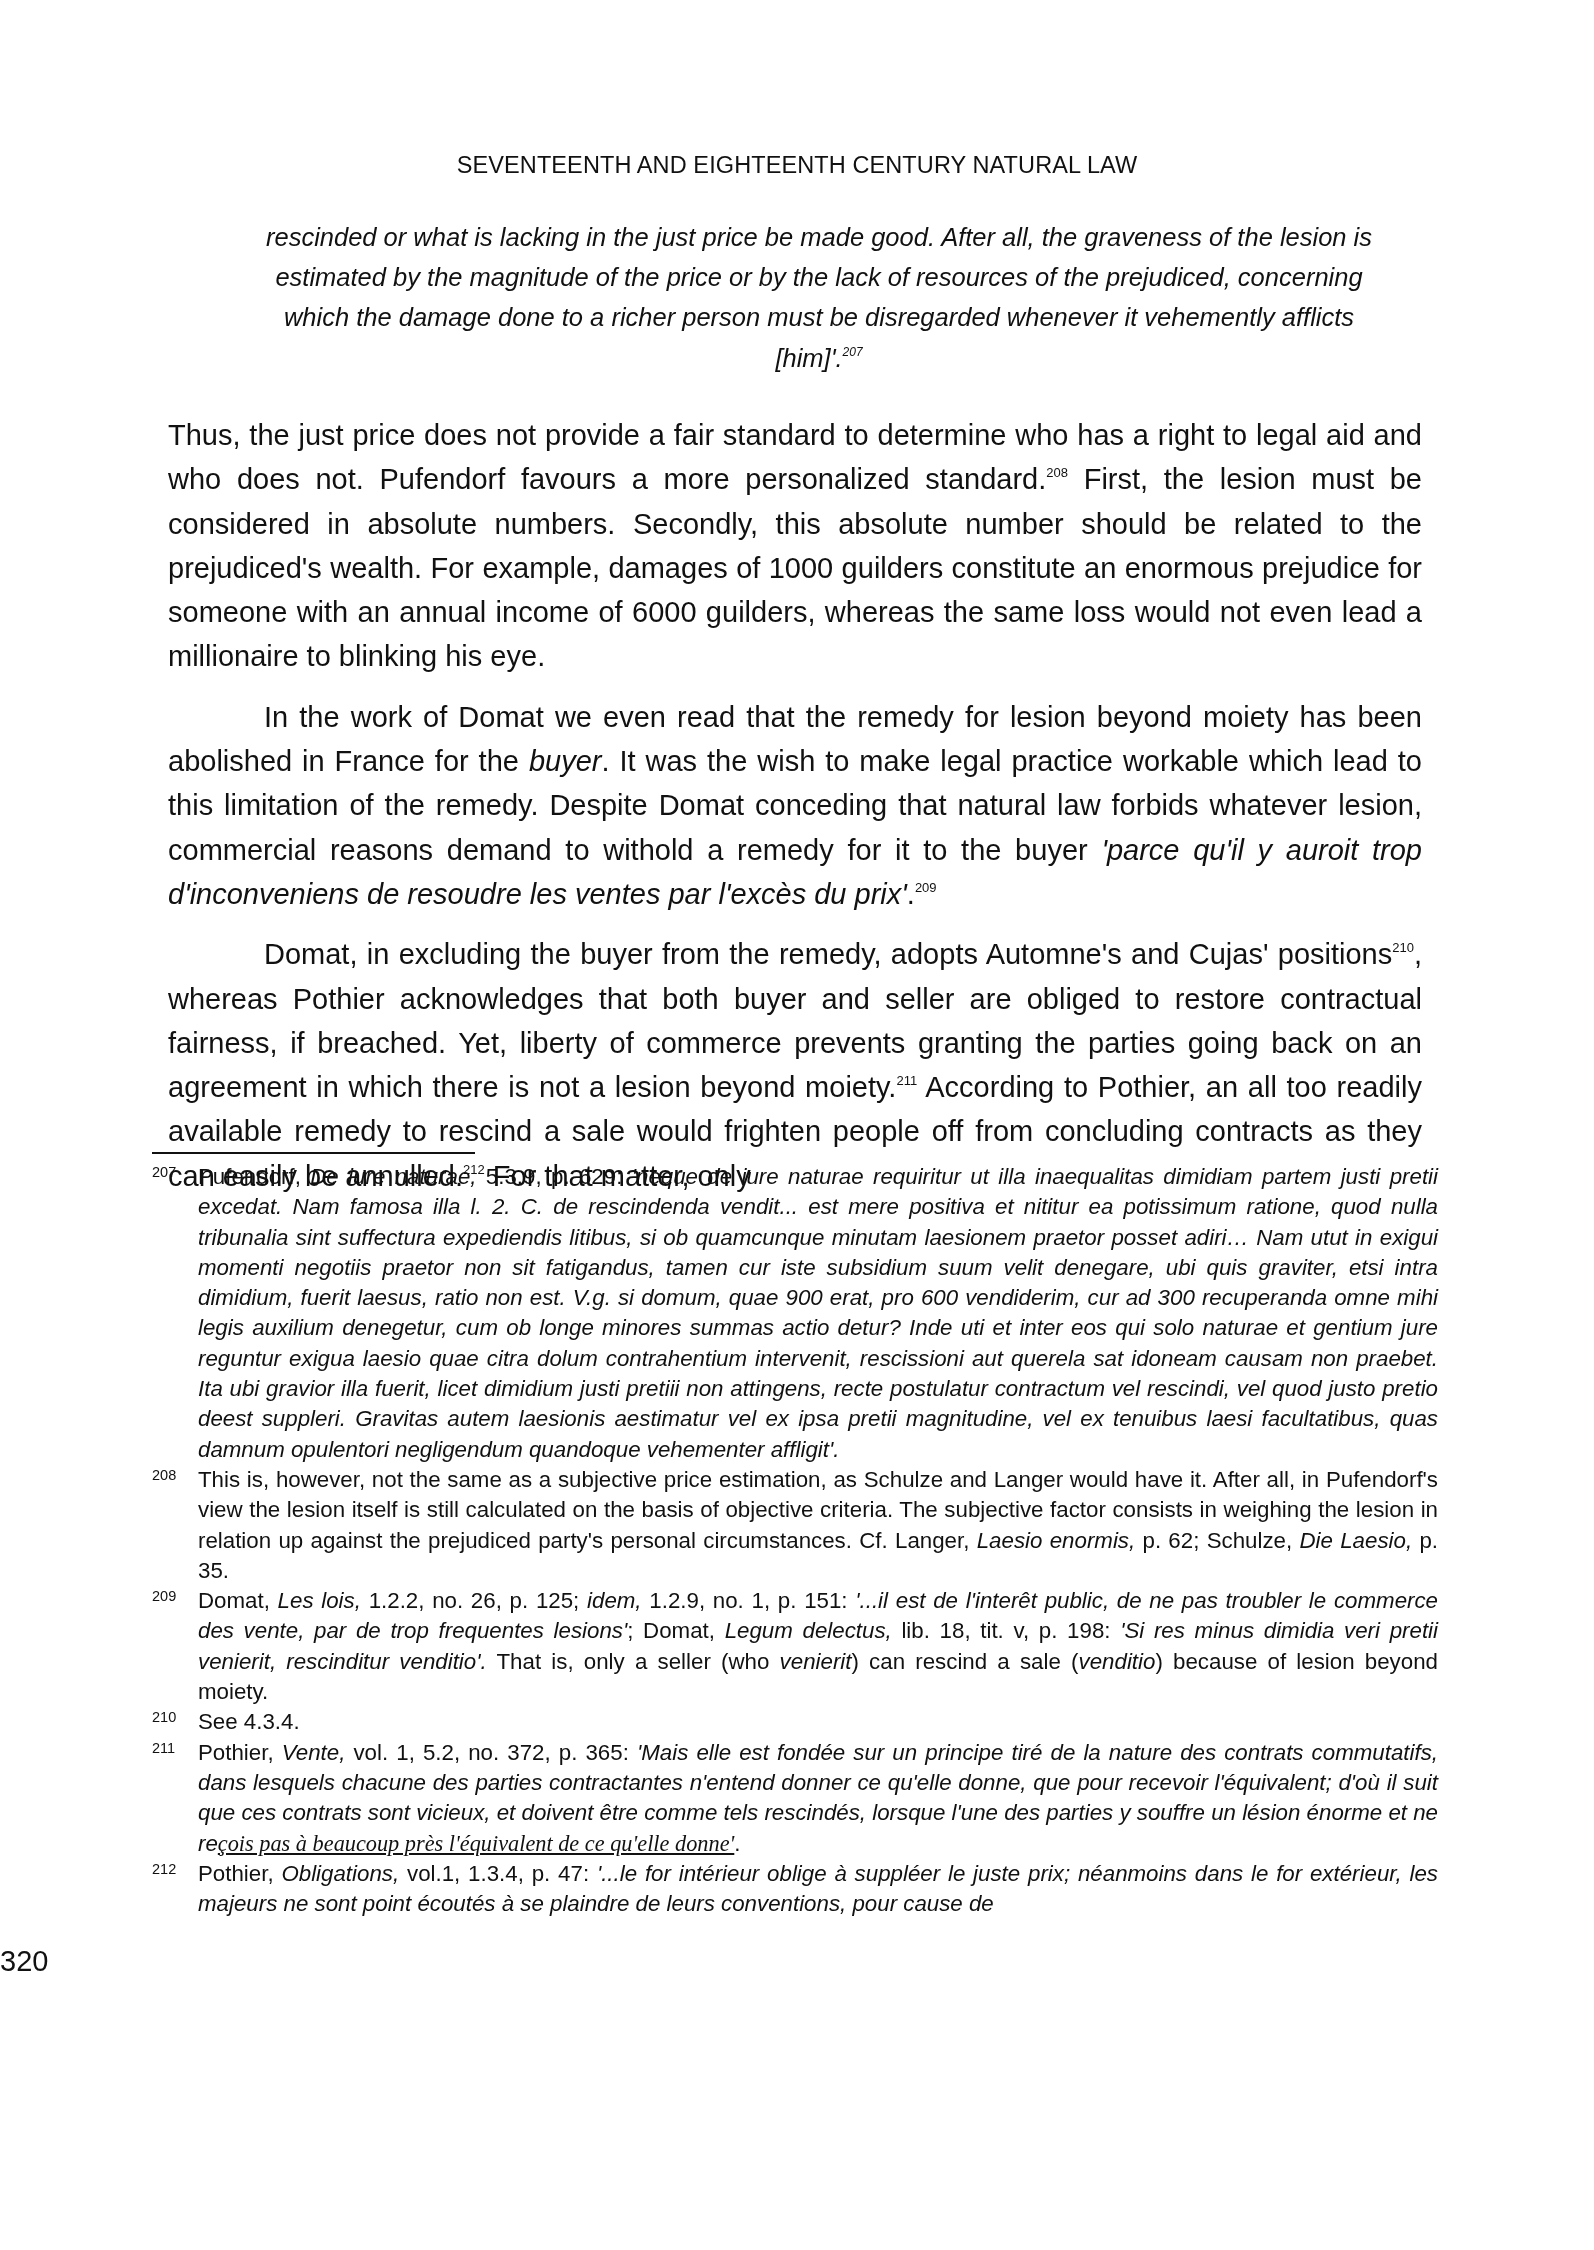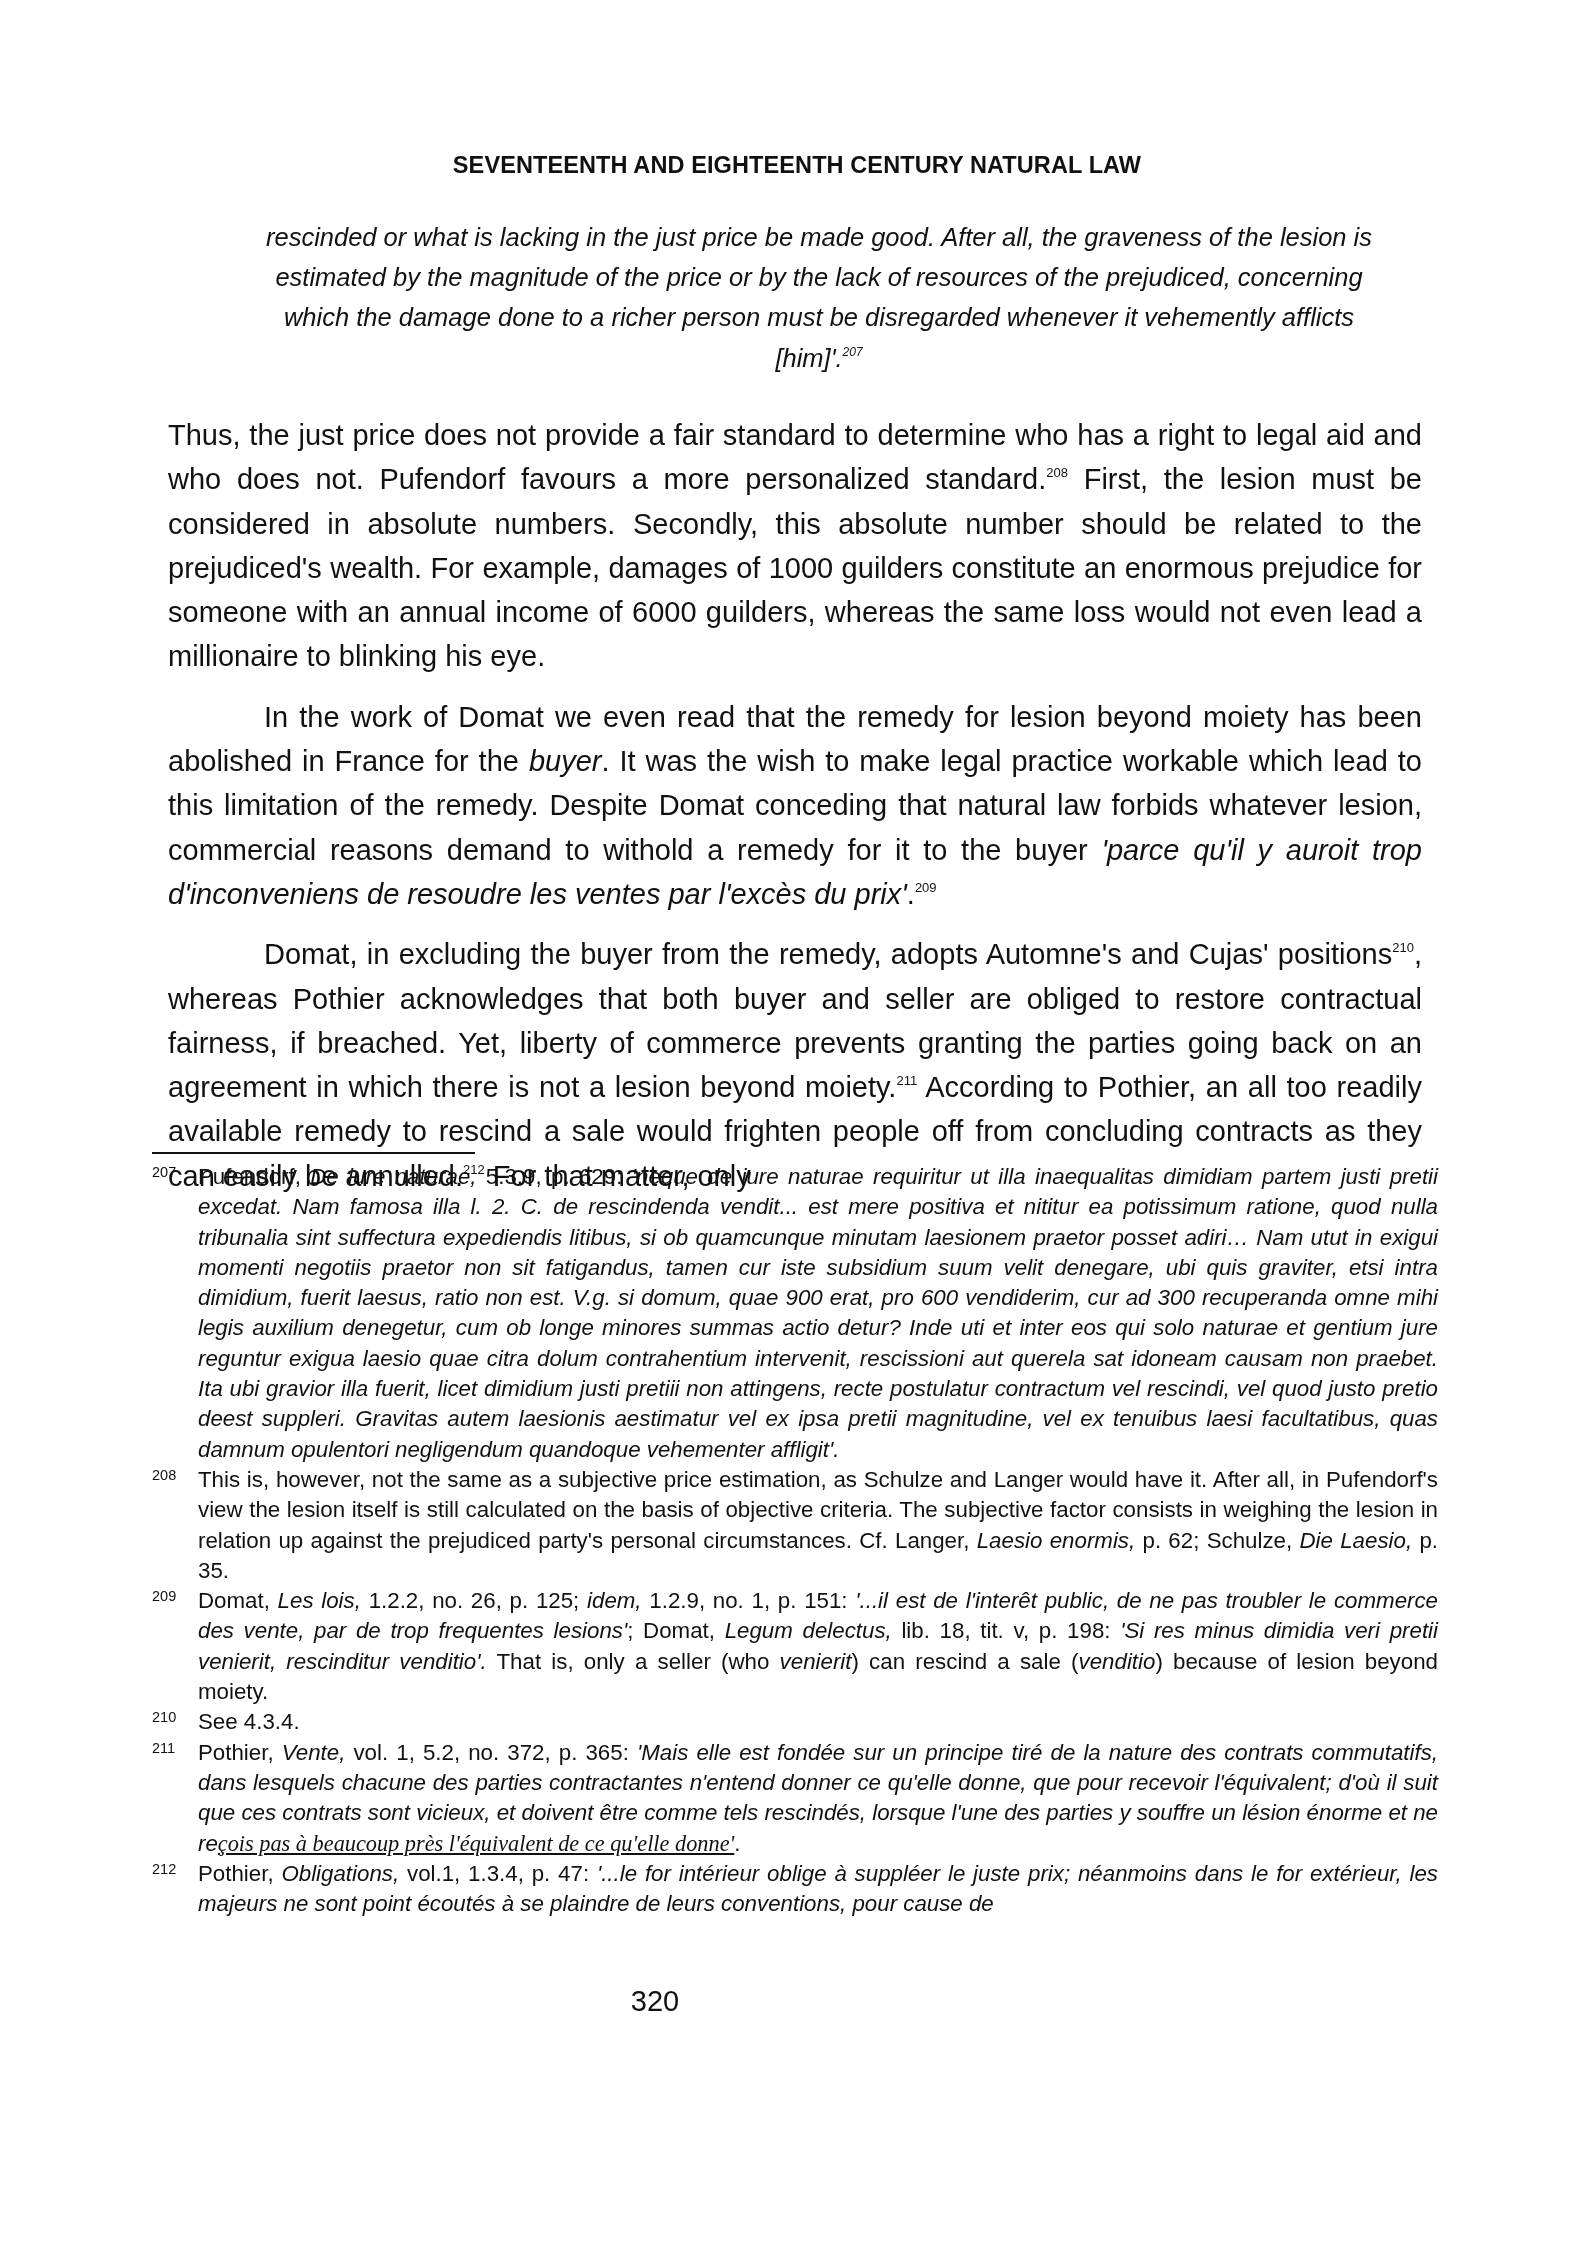--- a/index.html
+++ b/index.html
@@ -13,21 +13,20 @@
   }
   .page-header {
     position: absolute;
     top: 150px;
     left: 0;
     width: 1594px;
     text-align: center;
     font-size: 23.5px;
     letter-spacing: 0.1px;
     line-height: 30px;
-    font-weight: bold;
   }
   .blockquote {
     position: absolute;
     top: 217px;
     left: 252px;
     width: 1134px;
     font-size: 25.5px;
     line-height: 40.2px;
     text-align: center;
     font-style: italic;
@@ -76,24 +75,23 @@
     position: absolute;
     left: 0;
     top: -5px;
     font-size: 14.5px;
   }
   .footnote .fn-text { display: block; }
   .footnote i, .blockquote i, .body-text i { font-style: italic; }
   .serif-it { font-family: "Liberation Serif", serif; font-style: italic; text-decoration: underline; }
   .page-number {
     position: absolute;
-    top: 1984px;
+    top: 1944px;
     left: 0;
     width: 1310px;
-    text-align: center;
     font-size: 29px;
     line-height: 34px;
   }
 </style>
 </head>
 <body>
 
 <div class="page-header">SEVENTEENTH AND EIGHTEENTH CENTURY NATURAL LAW</div>
 
 <div class="blockquote"><span>rescinded or what is lacking in the just price be made good. After all, the graveness of the lesion is estimated by the magnitude of the price or by the lack of resources of the prejudiced, concerning which the damage done to a richer person must be disregarded whenever it vehemently afflicts [him]'.</span><sup class="fnref">207</sup></div>

